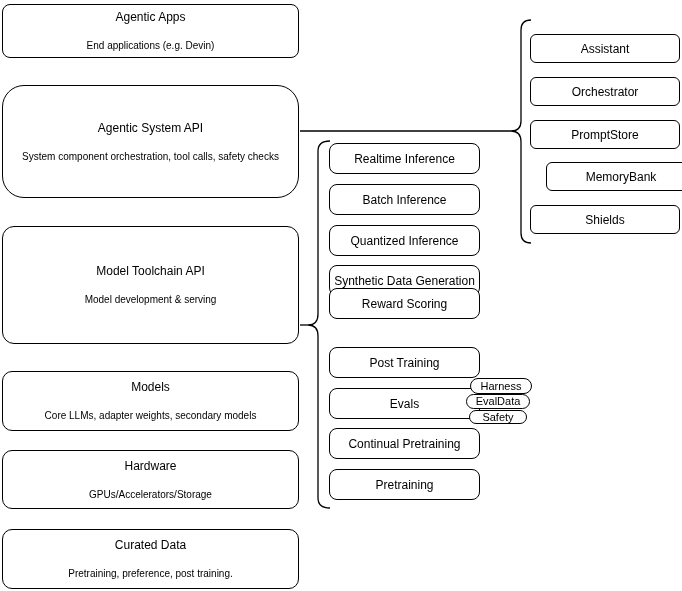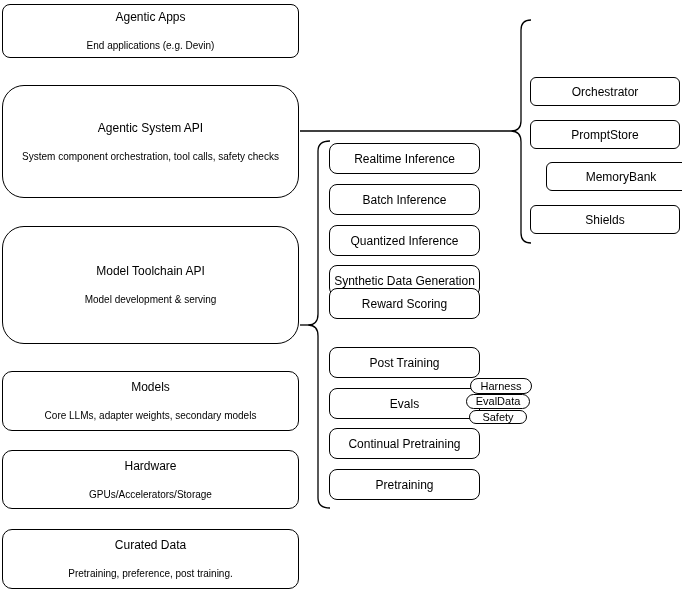--- a/index.html
+++ b/index.html
@@ -55,21 +55,21 @@
   <div class="box stack-box" style="top:4px;height:54px;border-radius:8px;">
     <div class="box-title">Agentic Apps</div>
     <div class="box-subtitle">End applications (e.g. Devin)</div>
   </div>
 
   <div class="box stack-box" style="top:85px;height:113px;border-radius:22px;">
     <div class="box-title">Agentic System API</div>
     <div class="box-subtitle">System component orchestration, tool calls, safety checks</div>
   </div>
 
-  <div class="box stack-box" style="top:226px;height:118px;border-radius:22px;">
+  <div class="box stack-box" style="top:226px;height:118px;border-radius:12px;">
     <div class="box-title">Model Toolchain API</div>
     <div class="box-subtitle">Model development &amp; serving</div>
   </div>
 
   <div class="box stack-box" style="top:371px;height:60px;border-radius:10px;">
     <div class="box-title">Models</div>
     <div class="box-subtitle">Core LLMs, adapter weights, secondary models</div>
   </div>
 
   <div class="box stack-box" style="top:450px;height:59px;border-radius:10px;">
@@ -113,20 +113,23 @@
   <div class="badge" style="left:470px;top:378px;width:62px;height:16px;">
     <span class="label">Harness</span>
   </div>
   <div class="badge" style="left:466px;top:394px;width:64px;height:15px;">
     <span class="label">EvalData</span>
   </div>
   <div class="badge" style="left:469px;top:410px;width:58px;height:14px;">
     <span class="label">Safety</span>
   </div>
 
+  <div class="box right-box" style="top:34px;">
+    <span class="label">Assistant</span>
+  </div>
   <div class="box right-box" style="top:77px;">
     <span class="label">Orchestrator</span>
   </div>
   <div class="box right-box" style="top:120px;">
     <span class="label">PromptStore</span>
   </div>
   <div class="box right-box" style="top:162px;margin-left:16px;">
     <span class="label">MemoryBank</span>
   </div>
   <div class="box right-box" style="top:205px;">

